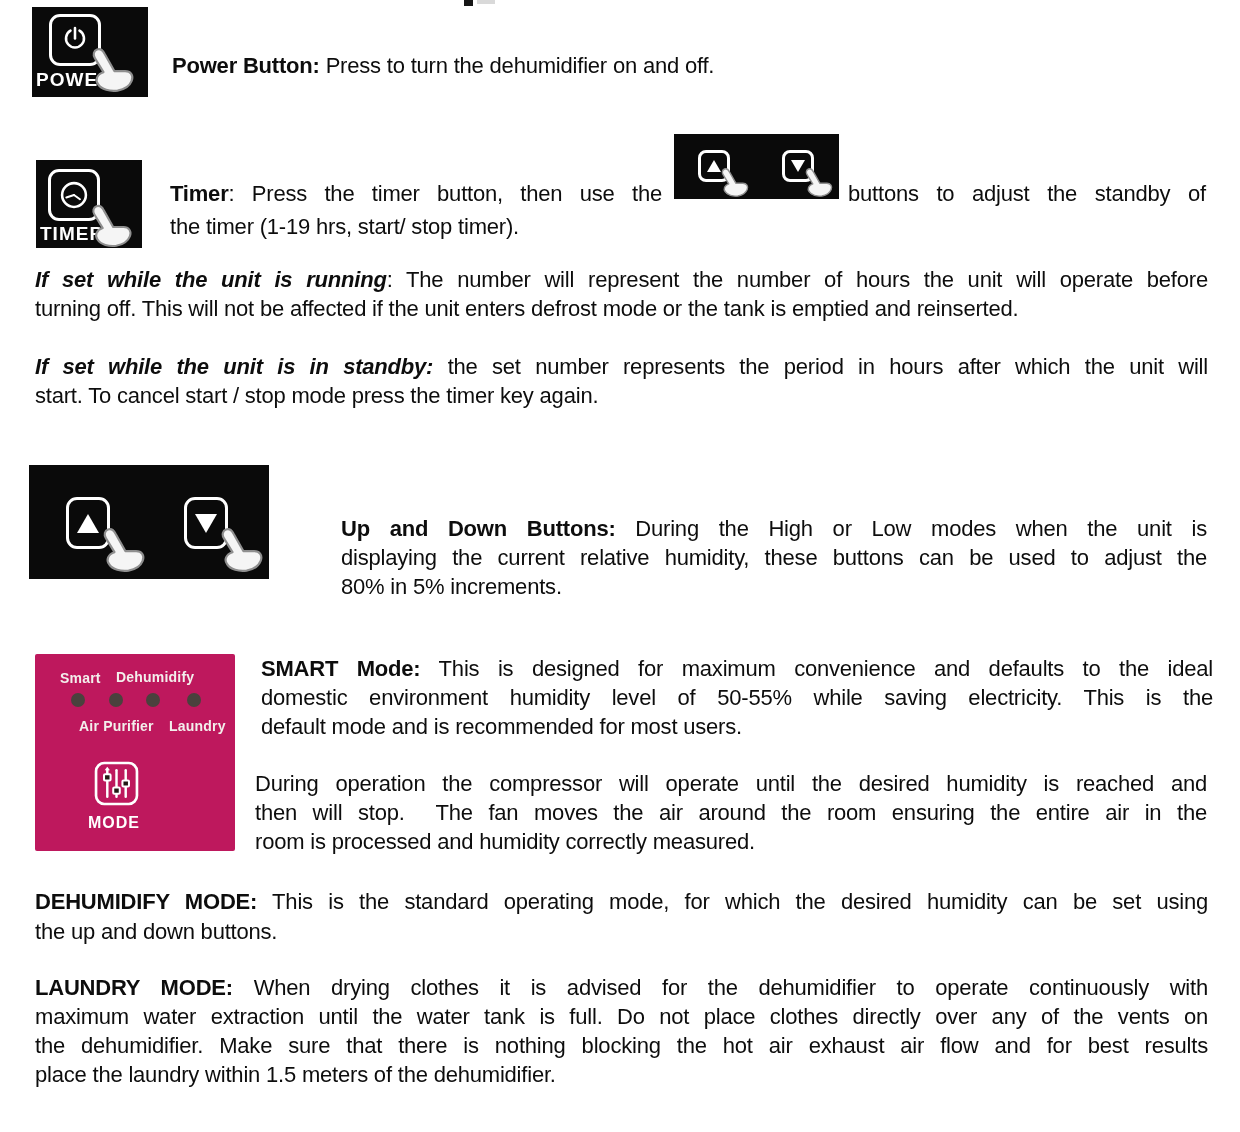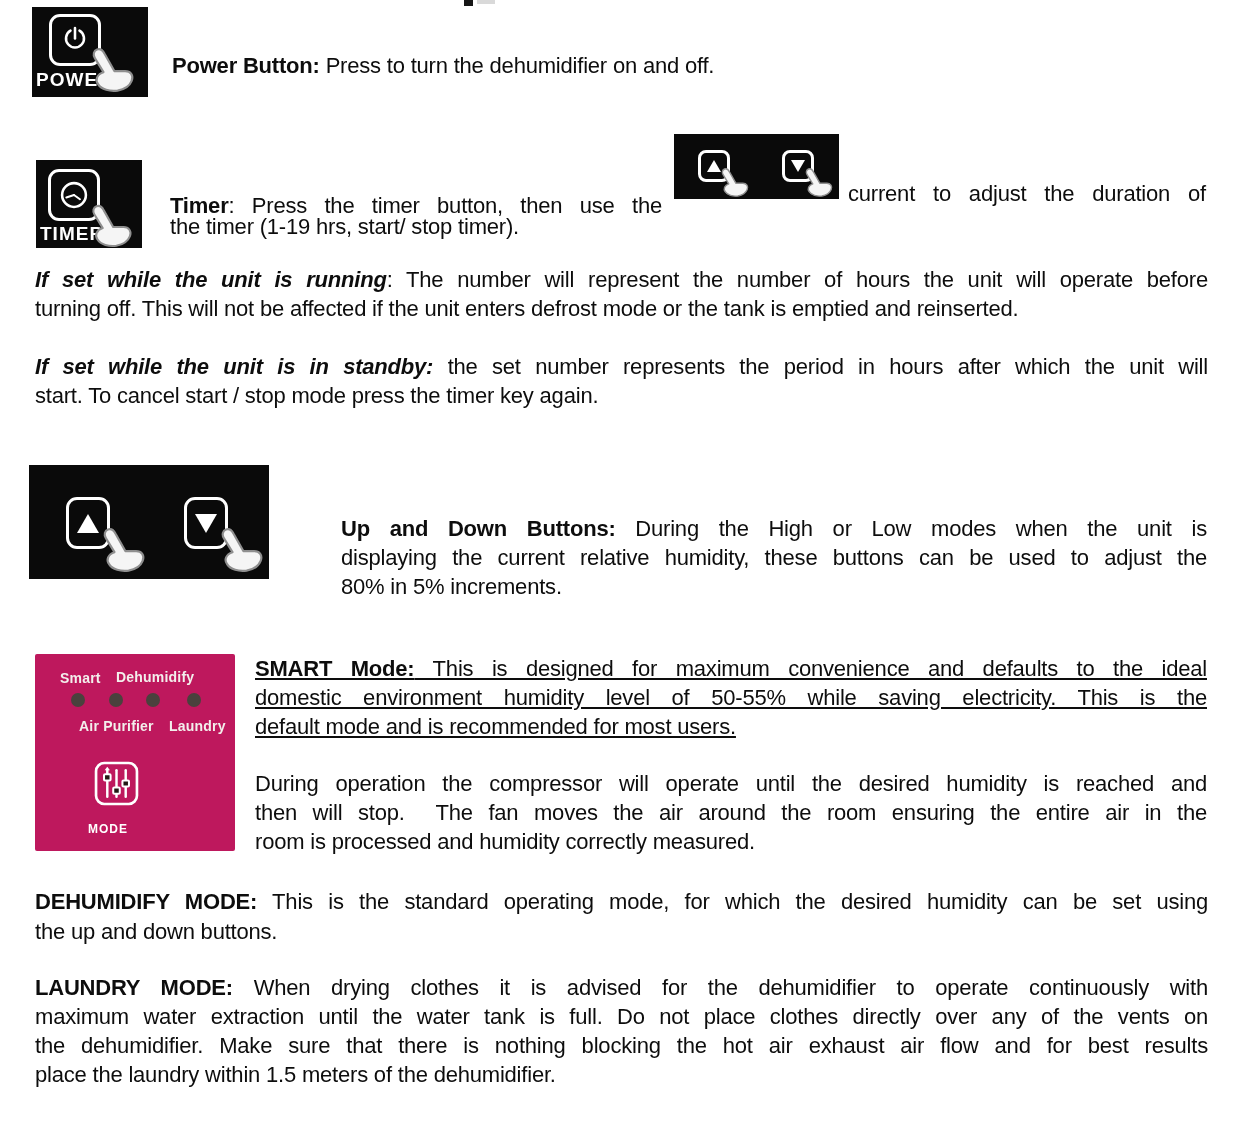--- a/index.html
+++ b/index.html
@@ -70,40 +70,40 @@
         <line x1="20" y1="20" x2="11" y2="23" stroke="#fff" stroke-width="2.4" stroke-linecap="round"></line>
         <line x1="20" y1="20" x2="27" y2="25" stroke="#fff" stroke-width="2.4" stroke-linecap="round"></line>
       </svg>
     </div>
     <div class="fig-label" style="left:4px;top:63px;font-size:19px;letter-spacing:1px;">TIMER</div>
     <svg class="hand" style="left:48px;top:42px;" width="50" height="48" viewBox="0 0 48 44">
       <path d="M12 3 C9 4 8 8 10 11 L18 24 C12 26 10 31 13 35 C16 40 24 42 31 41 C37 40 42 37 44 32 C46 27 43 23 38 23 L28 23 L19 7 C17 3 15 2 12 3 Z" fill="#f5f5f5" stroke="#8f8f8f" stroke-width="2" stroke-linejoin="round"></path>
     </svg>
   </div>
 
-  <div class="abs line jline" style="left:170px;top:191px;width:492px;">
+  <div class="abs line jline" style="left:170px;top:179px;width:492px;">
     <b>Timer</b><span>: Press the timer button, then use the</span>
   </div>
 
   <div class="figure" style="left:674px;top:134px;width:165px;height:65px;">
     <div class="sq-btn" style="left:24px;top:16px;width:26px;height:26px;border-radius:8px;">
       <div class="tri up small"></div>
     </div>
     <div class="sq-btn" style="left:108px;top:16px;width:26px;height:26px;border-radius:8px;">
       <div class="tri down small"></div>
     </div>
     <svg class="hand" style="left:42px;top:32px;" width="34" height="33" viewBox="0 0 48 44">
       <path d="M12 3 C9 4 8 8 10 11 L18 24 C12 26 10 31 13 35 C16 40 24 42 31 41 C37 40 42 37 44 32 C46 27 43 23 38 23 L28 23 L19 7 C17 3 15 2 12 3 Z" fill="#f5f5f5" stroke="#8f8f8f" stroke-width="2" stroke-linejoin="round"></path>
     </svg>
     <svg class="hand" style="left:126px;top:32px;" width="34" height="33" viewBox="0 0 48 44">
       <path d="M12 3 C9 4 8 8 10 11 L18 24 C12 26 10 31 13 35 C16 40 24 42 31 41 C37 40 42 37 44 32 C46 27 43 23 38 23 L28 23 L19 7 C17 3 15 2 12 3 Z" fill="#f5f5f5" stroke="#8f8f8f" stroke-width="2" stroke-linejoin="round"></path>
     </svg>
   </div>
 
-  <div class="abs line jline" style="left:848px;top:179px;width:358px;">current to adjust the duration of</div>
+  <div class="abs line jline" style="left:848px;top:179px;width:358px;">buttons to adjust the standby of</div>
   <div class="abs line" style="left:170px;top:212px;width:600px;">the timer (1-19 hrs, start/ stop timer).</div>
 
   <div class="abs" style="left:35px;top:265px;width:1173px;">
     <div class="line jline"><span class="bi">If set while the unit is running</span><span>: The number will represent the number of hours the unit will operate before</span></div>
     <div class="line jline last">turning off. This will not be affected if the unit enters defrost mode or the tank is emptied and reinserted.</div>
   </div>
 
   <div class="abs" style="left:35px;top:352px;width:1173px;">
     <div class="line jline"><span class="bi">If set while the unit is in standby:</span><span> the set number represents the period in hours after which the unit will</span></div>
     <div class="line jline last">start. To cancel start / stop mode press the timer key again.</div>
@@ -147,24 +147,24 @@
         <line x1="22" y1="9" x2="22" y2="35"></line>
         <line x1="31" y1="9" x2="31" y2="35"></line>
       </g>
       <g fill="#221813" stroke="#ffffff" stroke-width="2">
         <rect x="9.8" y="13" width="6.4" height="6" rx="1"></rect>
         <rect x="18.8" y="26" width="6.4" height="6" rx="1"></rect>
         <rect x="27.8" y="19" width="6.4" height="6" rx="1"></rect>
       </g>
       <path d="M13 5.5 l-2.6 3.5 h5.2 z" fill="#ffffff"></path>
     </svg>
-    <div class="fig-label" style="left:53px;top:168px;font-size:12px;letter-spacing:1px;">MODE</div>
+    <div class="fig-label" style="left:53px;top:160px;font-size:16px;letter-spacing:1px;">MODE</div>
   </div>
 
-  <div class="abs" style="left:255px;top:654px;width:952px;text-decoration:underline;">
+  <div class="abs" style="left:261px;top:654px;width:952px;">
     <div class="line jline"><b>SMART Mode:</b><span> This is designed for maximum convenience and defaults to the ideal</span></div>
     <div class="line jline">domestic environment humidity level of 50-55% while saving electricity. This is the</div>
     <div class="line jline last">default mode and is recommended for most users.</div>
   </div>
 
   <div class="abs" style="left:255px;top:769px;width:952px;">
     <div class="line jline">During operation the compressor will operate until the desired humidity is reached and</div>
     <div class="line jline">then will stop.&nbsp; The fan moves the air around the room ensuring the entire air in the</div>
     <div class="line jline last">room is processed and humidity correctly measured.</div>
   </div>

